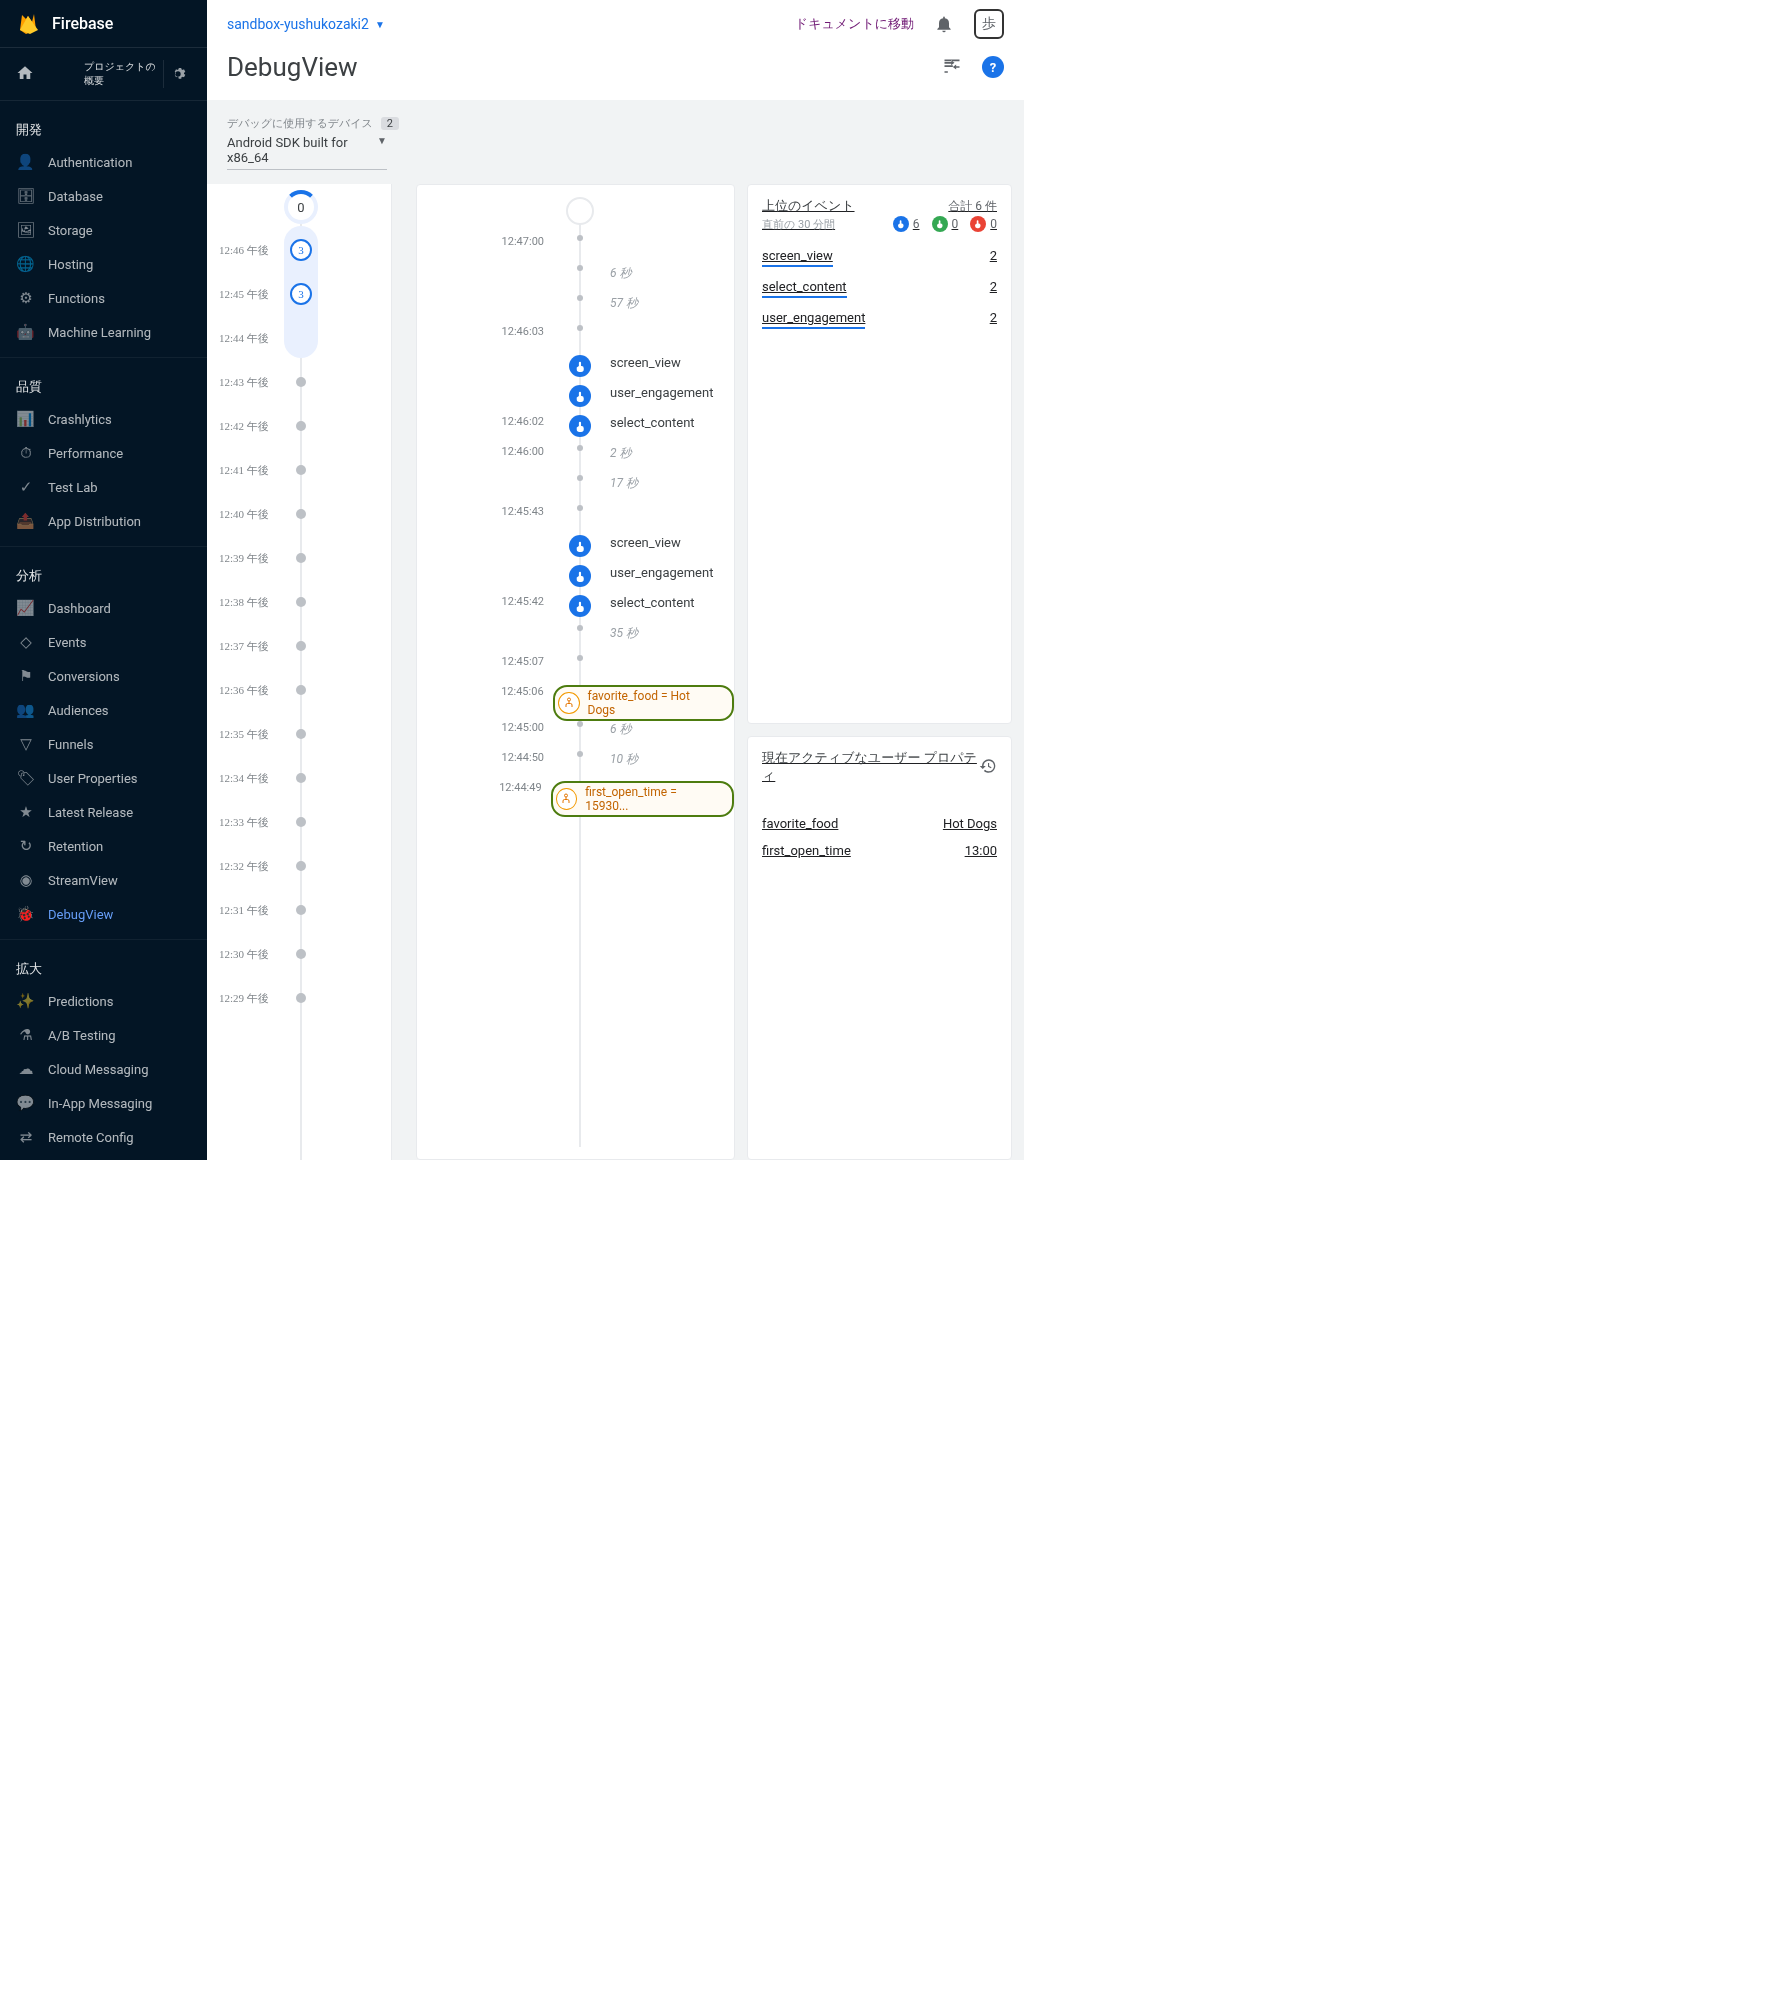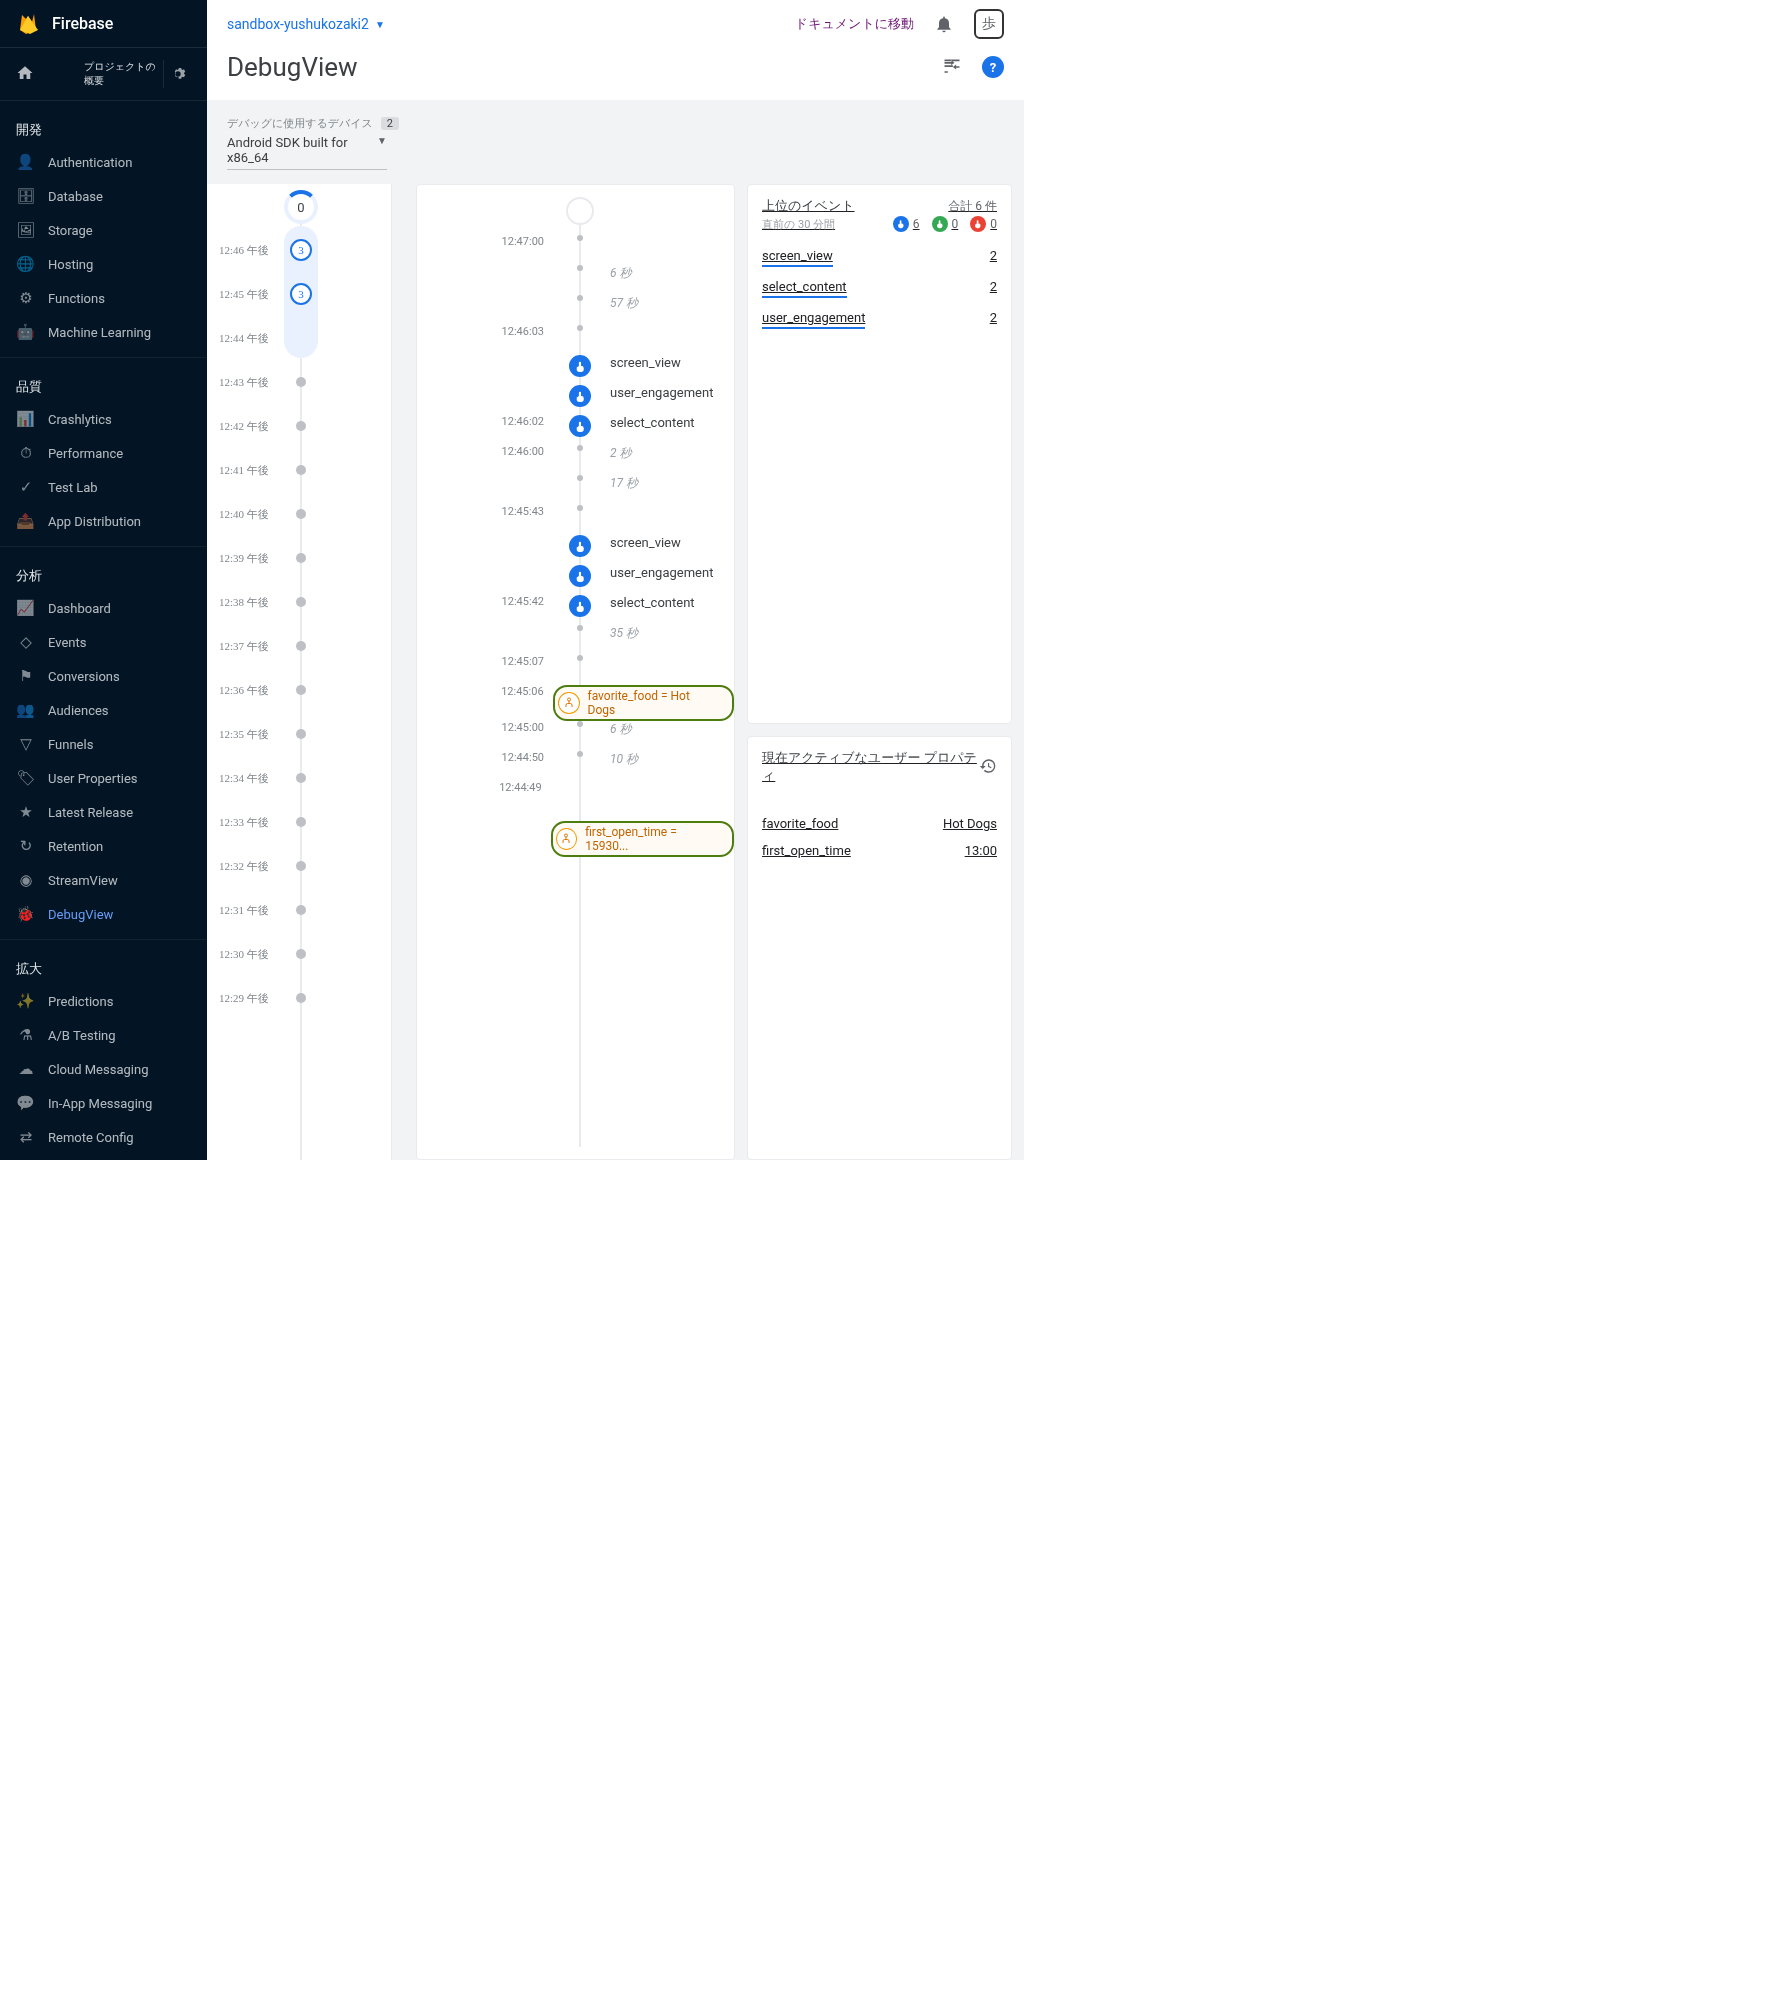--- a/index.html
+++ b/index.html
@@ -586,21 +586,21 @@
               <div class="stream-row">
                 <div class="stream-time">12:44:50</div>
                 <div class="stream-node">
                   <div class="node-tick"></div>
                 </div>
                 <div class="stream-content"><span class="gap-text">10 秒</span></div>
               </div>
               <div class="stream-row">
                 <div class="stream-time">12:44:49</div>
                 <div class="stream-node" style="width: 0px;"></div>
-                <div class="stream-content" style="padding-left: 0px; margin-top: 40px;"><span class="prop-chip">
+                <div class="stream-content" style="padding-left: 0px;"><span class="prop-chip">
                     <span class="prop-icon-wrap">
                       <svg viewBox="0 0 24 24" width="12" height="12">
                         <circle cx="12" cy="5" r="3" fill="none" stroke="currentColor" stroke-width="2"></circle>
                         <path d="M12 8v4m-6 8v-4a3 3 0 013-3h6a3 3 0 013 3v4" fill="none" stroke="currentColor" stroke-width="2"></path>
                       </svg>
                     </span>
                     <span>first_open_time = 15930...</span>
                   </span></div>
               </div>
             </div>

